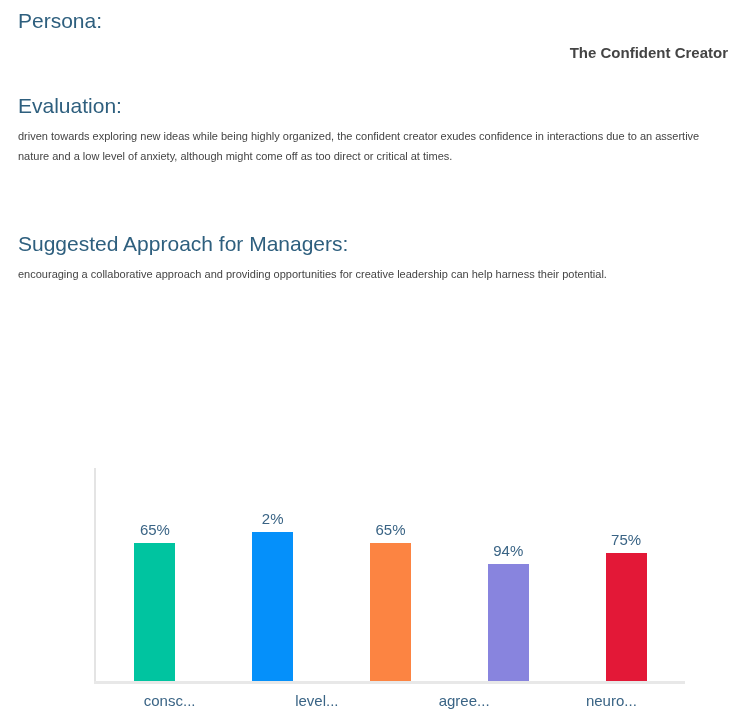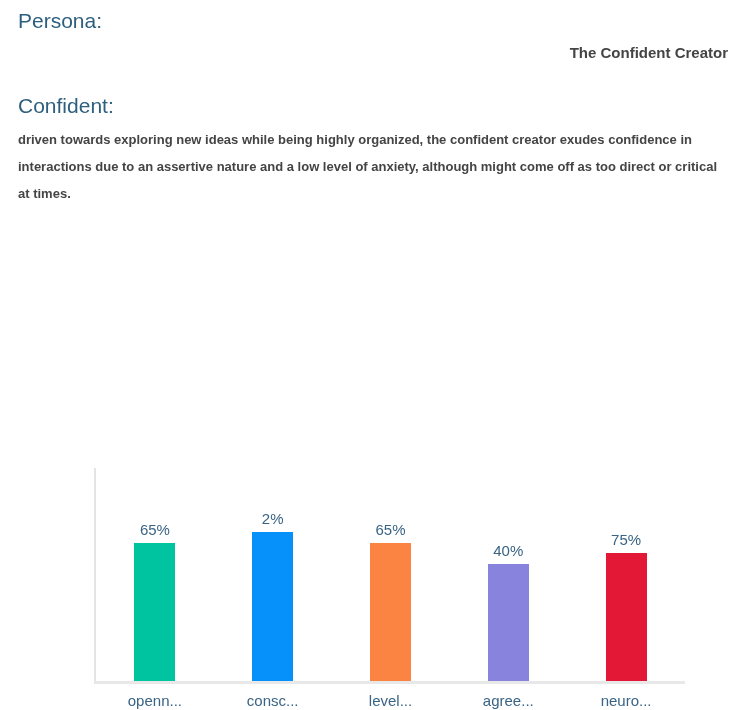--- a/index.html
+++ b/index.html
@@ -33,23 +33,23 @@
     color: #444444;
     font-size: 15px;
     font-weight: bold;
     line-height: 20px;
     margin: 0;
     padding: 0;
     text-align: right;
   }
   .body-text {
     color: #444444;
-    font-size: 13px;
-    font-weight: 700;
-    line-height: 27px;
+    font-size: 11px;
+    font-weight: 400;
+    line-height: 20px;
     margin: 0;
     padding: 0;
   }
   .block {
     position: absolute;
     left: 18px;
     right: 18px;
   }
   #persona-block { top: 8px; }
   #persona-block .lead-line { margin-top: 9px; }
@@ -140,55 +140,58 @@
 <body>
 
 <div class="page">
 
   <div class="block" id="persona-block">
     <h2 class="section-heading">Persona:</h2>
     <div class="lead-line">The Confident Creator</div>
   </div>
 
   <div class="block" id="evaluation-block">
-    <h2 class="section-heading">Confident:</h2>
+    <h2 class="section-heading">Evaluation:</h2>
     <p class="body-text">driven towards exploring new ideas while being highly organized, the confident creator exudes confidence in interactions due to an assertive nature and a low level of anxiety, although might come off as too direct or critical at times.</p>
   </div>
 
+  <div class="block" id="approach-block">
+    <h2 class="section-heading">Suggested Approach for Managers:</h2>
+    <p class="body-text">encouraging a collaborative approach and providing opportunities for creative leadership can help harness their potential.</p>
+  </div>
 
 
   <div id="chart">
     <div class="chart-inner">
       <div class="axis-y"></div>
       <div class="axis-x"></div>
       <div class="bars" id="bars">
           <div class="bar-slot">
             <div class="bar-value" style="bottom: 143px;">65%</div>
             <div class="bar-rect" style="height: 138px; background: rgb(0, 196, 160);"></div>
           </div>
           <div class="bar-slot">
             <div class="bar-value" style="bottom: 154px;">2%</div>
             <div class="bar-rect" style="height: 149px; background: rgb(5, 144, 250);"></div>
           </div>
           <div class="bar-slot">
             <div class="bar-value" style="bottom: 143px;">65%</div>
             <div class="bar-rect" style="height: 138px; background: rgb(252, 132, 66);"></div>
           </div>
           <div class="bar-slot">
-            <div class="bar-value" style="bottom: 122px;">40%</div>
+            <div class="bar-value" style="bottom: 122px;">94%</div>
             <div class="bar-rect" style="height: 117px; background: rgb(136, 132, 222);"></div>
           </div>
           <div class="bar-slot">
             <div class="bar-value" style="bottom: 133px;">75%</div>
             <div class="bar-rect" style="height: 128px; background: rgb(227, 24, 55);"></div>
           </div>
         </div>
     </div>
     <div class="x-labels" id="x-labels">
-        <div class="x-label">openn...</div>
         <div class="x-label">consc...</div>
         <div class="x-label">level...</div>
         <div class="x-label">agree...</div>
         <div class="x-label">neuro...</div>
       </div>
   </div>
 
 </div>
 
 </body></html>

